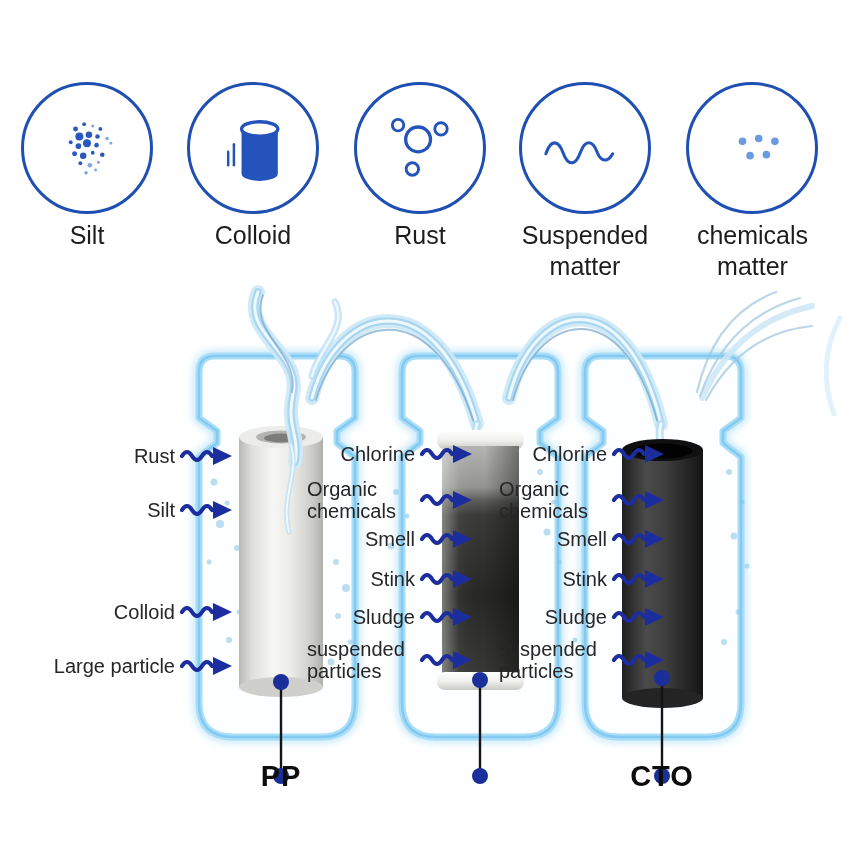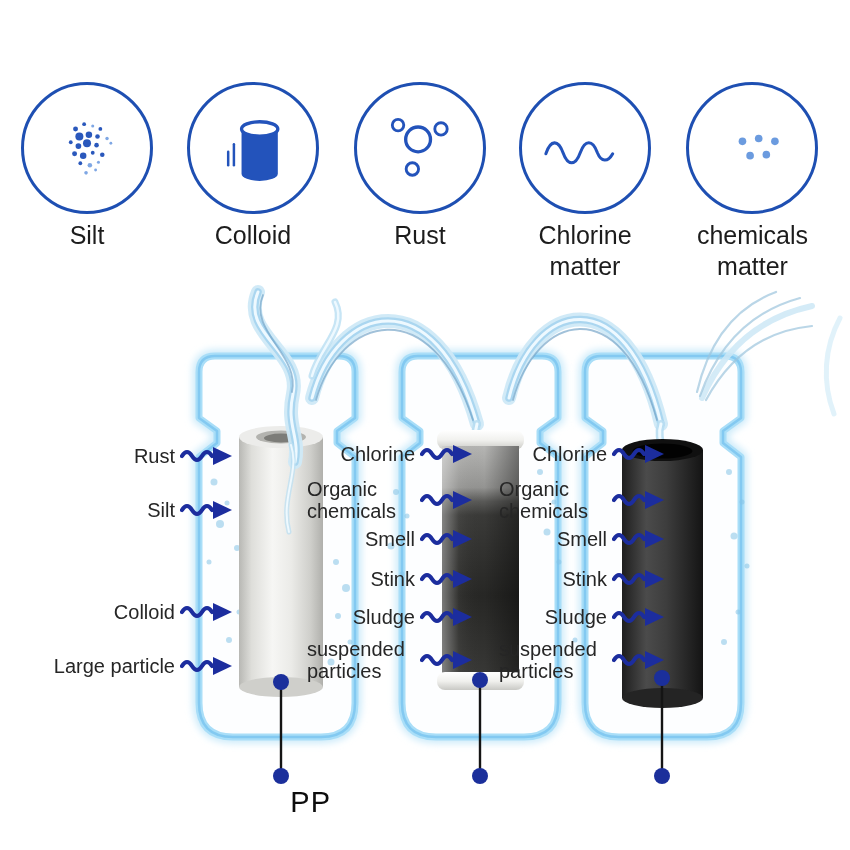--- a/index.html
+++ b/index.html
@@ -39,22 +39,22 @@
   .callout-dot{fill:#1b2f9b;}
   
   .side-row{position:absolute;display:flex;align-items:center;justify-content:flex-end;gap:5px;}
   .side-row .txt{font-size:20px;color:#262626;text-align:right;line-height:1.12;white-space:nowrap;}
   .side-row.two .txt{white-space:normal;max-width:108px;text-align:left;margin-left:23px;}
   .arrow-ic{flex:0 0 auto;display:block;}
   .wv{fill:none;stroke:#1c2d9e;stroke-width:4.2;stroke-linecap:round;}
   .hd{fill:#1c2d9e;}
   
   .stage-name{
-    position:absolute;top:786px;width:100px;text-align:right;
-    font-size:29px;font-weight:400;color:#0d0d0d;letter-spacing:1px;
+    position:absolute;top:760px;width:100px;text-align:center;
+    font-size:29px;font-weight:700;color:#0d0d0d;letter-spacing:1px;
   }
 </style>
 </head>
 <body>
 
 <div class="canvas">
 
   <div>
 
     <div class="lcircle" style="left:21px">
@@ -114,21 +114,21 @@
           <circle class="pdot" cx="73" cy="56" r="4"></circle>
         <circle class="pdot" cx="90" cy="59" r="4"></circle>
           <circle class="pdot" cx="64" cy="74" r="4"></circle>
         <circle class="pdot" cx="81" cy="73" r="4"></circle>
       </svg>
     </div>
 
     <div class="llabel" style="left:2px;width:170px">Silt</div>
     <div class="llabel" style="left:168px;width:170px">Colloid</div>
     <div class="llabel" style="left:335px;width:170px">Rust</div>
-    <div class="llabel" style="left:505px;width:160px">Chlorine matter</div>
+    <div class="llabel" style="left:505px;width:160px">Suspended matter</div>
     <div class="llabel" style="left:660px;width:185px">chemicals matter</div>
   </div>
 
   <svg class="diagram" width="850" height="850" viewBox="0 0 850 850">
     <defs>
       <filter id="soft" x="-20%" y="-20%" width="140%" height="140%">
           <feGaussianBlur stdDeviation="3.5"></feGaussianBlur>
         </filter>
       <linearGradient id="ppGrad" x1="0" y1="0" x2="1" y2="0">
         <stop offset="0" stop-color="#b8b8b4"></stop>
@@ -394,14 +394,15 @@
   </div>
   <div class="side-row two" style="left:432px;top:638px;width:234px">
     <span class="txt">suspended particles</span>
     <svg class="arrow-ic" width="54" height="22" viewBox="0 0 54 22">
         <path class="wv" d="M2,11 q5,-8 10,0 q5,8 10,0 q5,-8 10,0"></path>
         <polygon class="hd" points="33,2 52,11 33,20"></polygon>
       </svg>
   </div>
 
   <div class="stage-name" style="left:231px">PP</div>
+  <div class="stage-name" style="left:612px">CTO</div>
 
 </div>
 
 </body></html>

